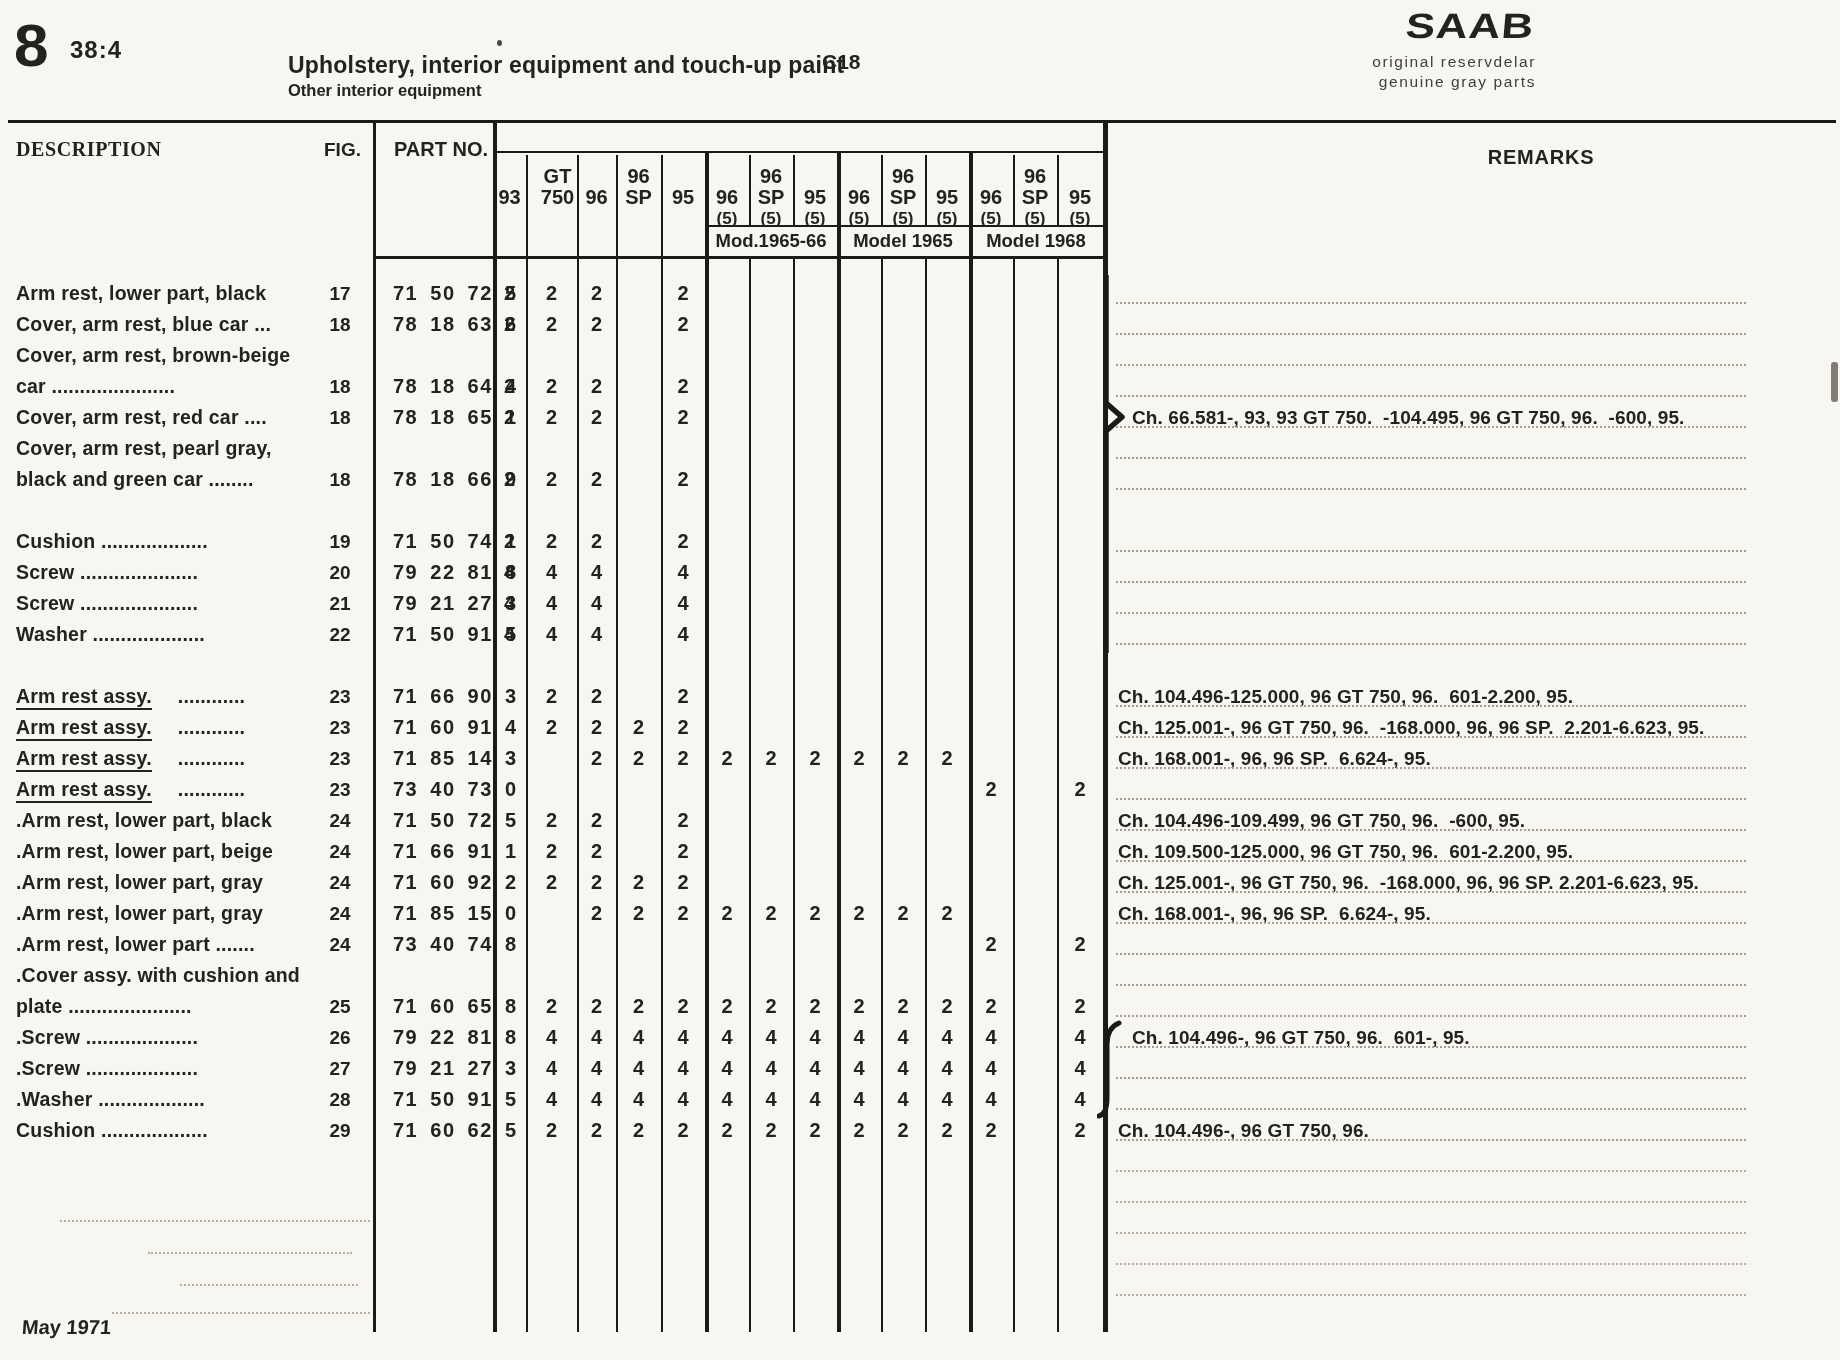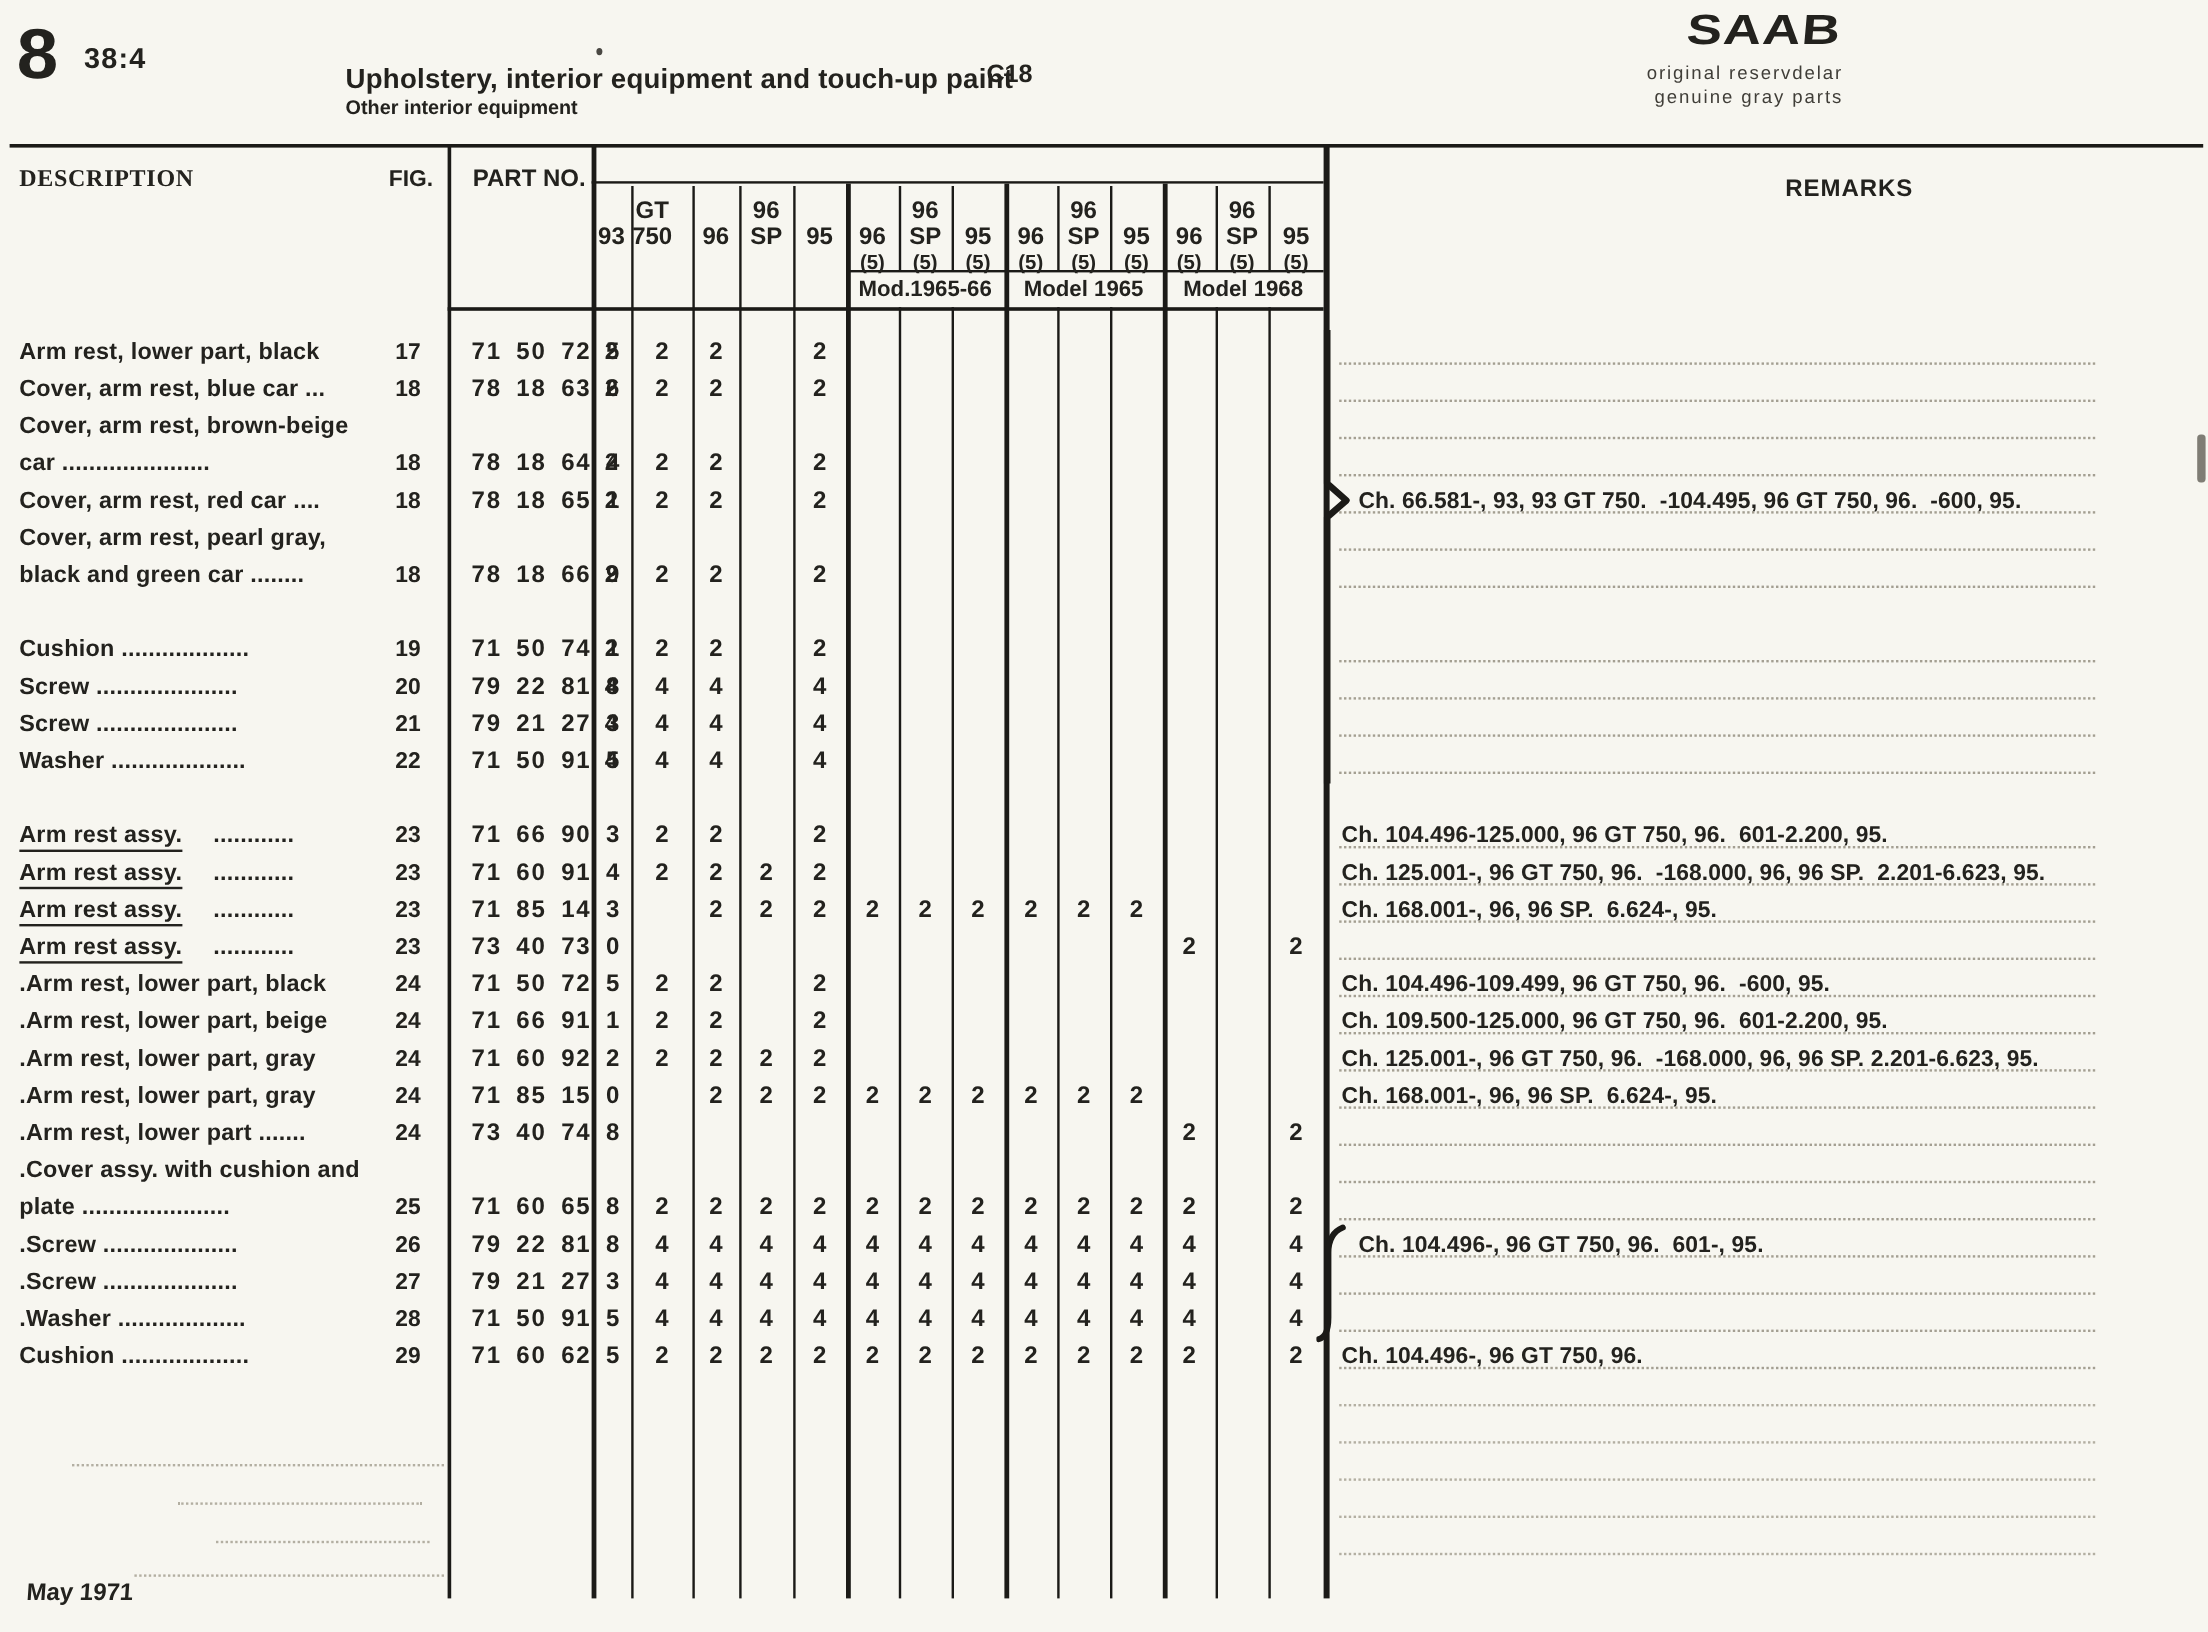--- a/index.html
+++ b/index.html
@@ -94,21 +94,21 @@
       <div class="gl" style="left: 1013px; top: 155px; width: 2px; height: 71px;"></div>
       <div class="gl" style="left: 1013px; top: 256px; width: 2px; height: 1076px;"></div>
       <div class="gl" style="left: 1057px; top: 155px; width: 2px; height: 71px;"></div>
       <div class="gl" style="left: 1057px; top: 256px; width: 2px; height: 1076px;"></div>
     </div>
   <div id="head-layer">
       <div class="colhead" style="left: 494px; top: 155px; width: 31px; height: 100px;">
         <div class="cl">93</div>
         <div class="cl">&nbsp;</div>
       </div>
-      <div class="colhead" style="left: 513px; top: 155px; width: 61px; height: 100px;">
+      <div class="colhead" style="left: 527px; top: 155px; width: 61px; height: 100px;">
         <div class="cl">GT</div>
         <div class="cl">750</div>
         <div class="cl">&nbsp;</div>
       </div>
       <div class="colhead" style="left: 578px; top: 155px; width: 37px; height: 100px;">
         <div class="cl">96</div>
         <div class="cl">&nbsp;</div>
       </div>
       <div class="colhead" style="left: 617px; top: 155px; width: 43px; height: 100px;">
         <div class="cl">96</div>

